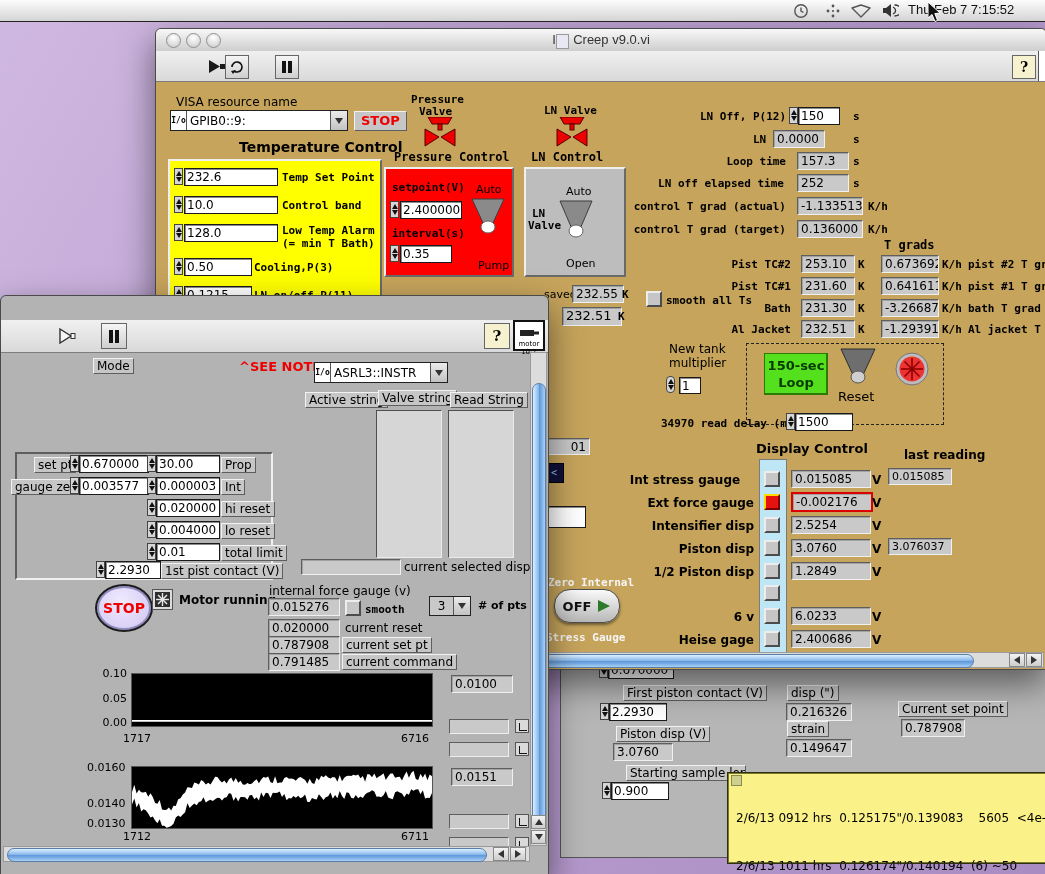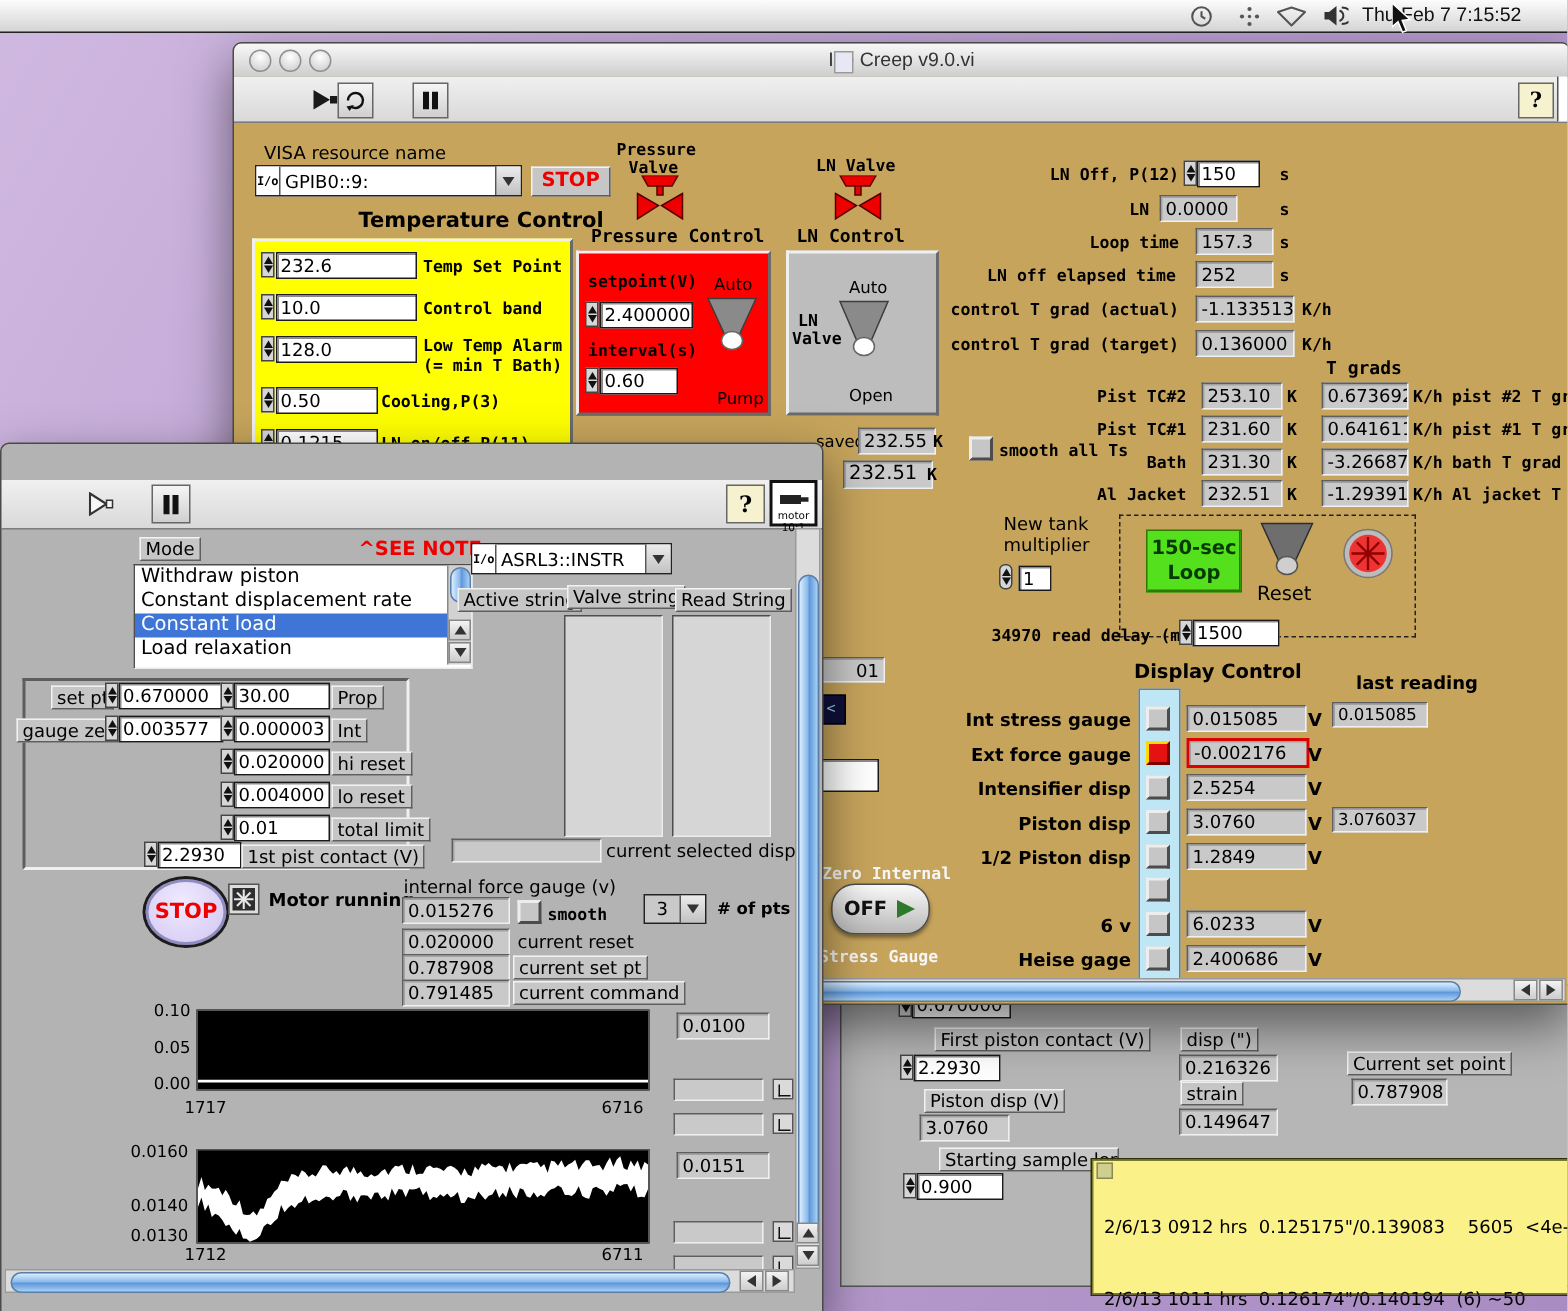--- a/index.html
+++ b/index.html
@@ -241,21 +241,21 @@
       <div class="s11" style="left:90px;top:14px">Auto</div>
       <svg class="abs" style="left:84px;top:28px" width="36" height="40" viewBox="0 0 36 40">
         <polygon points="2,2 34,2 22,28 14,28" fill="#8a8a8a" stroke="#3d3d3d"></polygon>
         <ellipse cx="18" cy="30" rx="7" ry="6" fill="#fff" stroke="#666"></ellipse>
       </svg>
       <div class="blab" style="left:6px;top:58px">interval(s)</div>
       <span class="spin" style="left:4px;top:76px">
           <i class="up"></i>
           <i class="dn"></i>
         </span>
-      <div class="inbox" style="left:14px;top:76px;width:46px;height:16px">0.60</div>
+      <div class="inbox" style="left:14px;top:76px;width:46px;height:16px">0.35</div>
       <div class="s11" style="left:92px;top:90px">Pump</div>
     </div>
 
     <div class="blab" style="left:388px;top:75px">LN Valve</div>
     <svg class="abs" style="left:396px;top:88px" width="40" height="30" viewBox="0 0 40 30">
       <polygon points="8,0 32,0 28,7 12,7" fill="#e00" stroke="#500"></polygon>
       <rect x="18" y="7" width="4" height="6" fill="#e00" stroke="#500"></rect>
       <polygon points="5,12 19,20 5,29" fill="#e00" stroke="#500"></polygon>
       <polygon points="35,12 21,20 35,29" fill="#e00" stroke="#500"></polygon>
     </svg>
@@ -370,21 +370,21 @@
     <span class="spin" style="left:630px;top:384px">
         <i class="up"></i>
         <i class="dn"></i>
       </span>
     <div class="inbox" style="left:639px;top:384px;width:52px;height:16px">1500</div>
 
     <div class="bs13" style="left:600px;top:412px">Display Control</div>
     <div class="bs12" style="left:748px;top:419px">last reading</div>
     <div class="abs" style="left:603px;top:430px;width:26px;height:194px;background:#BFE6F5;border:1px solid #7a7a7a"></div>
 
-    <div class="bs12" style="left:460px;top:444px;width:138px;text-align:right">Int stress gauge</div>
+    <div class="bs12" style="left:460px;top:444px;width:138px;text-align:center">Int stress gauge</div>
     <span class="cbx" style="left:608px;top:442px"></span>
     <div class="outbox" style="left:635px;top:441px;width:72px;height:16px">0.015085</div>
     <div class="bs12" style="left:716px;top:444px">V</div>
     <div class="outbox" style="left:732px;top:439px;width:56px;height:15px;font-size:11px">0.015085</div>
 
     <div class="bs12" style="left:460px;top:467px;width:138px;text-align:right">Ext force gauge</div>
     <span class="cbx red" style="left:608px;top:465px"></span>
     <div class="outbox redring" style="left:635px;top:463px;width:72px;height:16px">-0.002176</div>
     <div class="bs12" style="left:716px;top:467px">V</div>
 
@@ -457,35 +457,20 @@
         <svg width="22" height="8" viewBox="0 0 22 8">
             <rect x="2" y="1" width="14" height="6" fill="#222"></rect>
             <rect x="16" y="2.5" width="5" height="3" fill="#222"></rect>
           </svg>
         <div style="font:7px 'DejaVu Sans',sans-serif;line-height:7px">motor</div>
         <div style="font:7px 'DejaVu Sans',sans-serif;line-height:8px">10:1</div>
       </div>
     </div>
 
     <div class="rlab" style="left:92px;top:62px">Mode</div>
-    <div class="listbox" style="left:88px;top:80px;width:224px;height:68px">
-      <div class="litem">Withdraw piston</div>
-      <div class="litem">Constant displacement rate</div>
-      <div class="litem sel">Constant load</div>
-      <div class="litem">Load relaxation</div>
-      <div class="abs" style="right:0;top:0;width:15px;height:66px;background:#d2d2d2;border-left:1px solid #888">
-        <div class="thumbV" style="top:1px;height:22px"></div>
-        <span class="sarr" style="left:0;top:36px;width:15px;height:14px">
-            <span class="tri-u"></span>
-          </span>
-        <span class="sarr" style="left:0;top:51px;width:15px;height:14px">
-            <span class="tri-d"></span>
-          </span>
-      </div>
-    </div>
     <div class="bs13" style="left:238px;top:63px;color:#e00">^SEE NOTE</div>
     <div class="combo" style="left:313px;top:66px;width:134px;height:21px">
       <span class="iobadge">I/o</span>
       <span class="txt">ASRL3::INSTR</span>
       <span class="dd">
           <span class="tri-d"></span>
         </span>
     </div>
 
     <div class="rlab" style="left:304px;top:96px">Active string</div>

